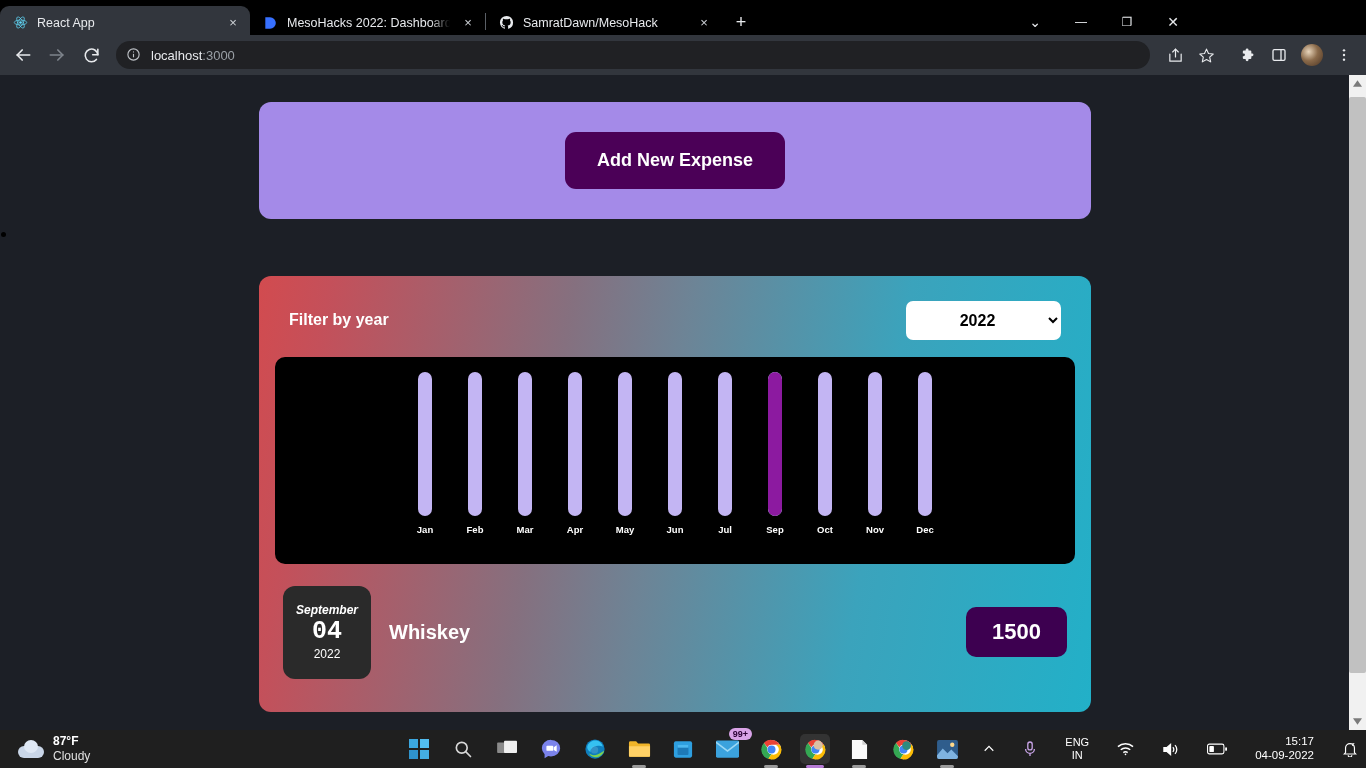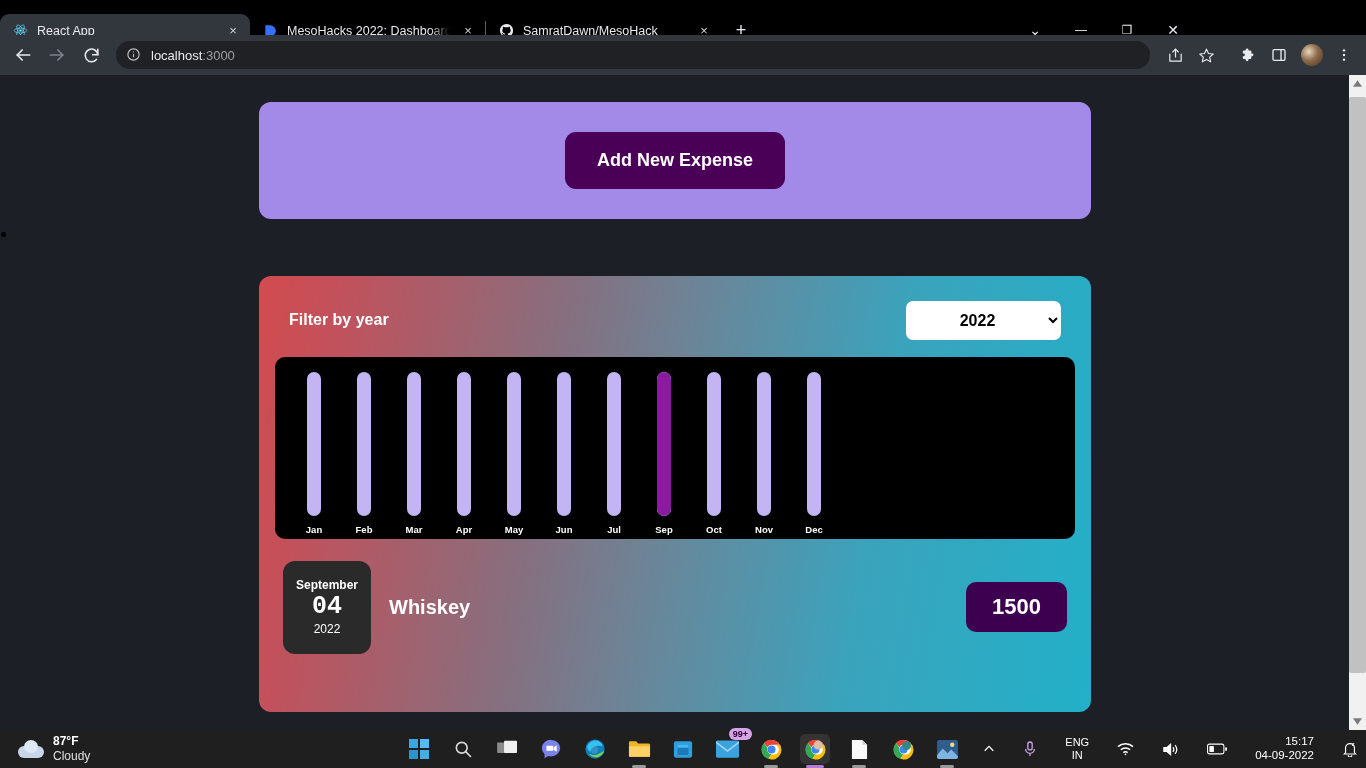--- a/index.html
+++ b/index.html
@@ -7,21 +7,21 @@
     width: 1366px; height: 768px;
     overflow: hidden;
     font-family: "Liberation Sans", sans-serif;
     background: #1c1f26;
   }
 
   
   .browser { position: absolute; left:0; top:0; width:1366px; height:730px; background:#000; }
 
   .tabstrip {
-    position:absolute; left:0; top:12px; width:1196px; height:35px;
+    position:absolute; left:0; top:4px; width:1196px; height:35px;
     background:#000; display:flex; align-items:flex-end;
   }
   .tab {
     height:33px; display:flex; align-items:center; gap:9px;
     padding:0 8px 0 12px; position:relative; min-width:0;
   }
   .tab.active {
     background:#32363d; border-radius:9px 9px 0 0; width:250px;
   }
   .tab.inactive { width:235px; }
@@ -98,38 +98,38 @@
 
   .filter-row { height:56px; display:flex; align-items:center; justify-content:space-between; padding:0 14px; }
   .filter-label { color:#fff; font-size:16px; font-weight:bold; }
   .year-select {
     width:155px; height:39px; background:#ffffff; border:none; border-radius:7px;
     font-family:"Liberation Sans", sans-serif; font-size:16px; font-weight:bold; color:#000;
     text-align:center; text-align-last:center; padding:0 10px; cursor:pointer;
   }
 
   .chart {
-    margin-top:9px; height:182px; background:#000000; border-radius:10px;
-    display:flex; align-items:flex-end; justify-content:flex-start; padding:15px 14px 0 14px;
+    margin-top:9px; height:207px; background:#000000; border-radius:10px;
+    display:flex; align-items:flex-end; justify-content:center; padding:15px 14px 0 14px;
   }
   .chart-col { width:50px; display:flex; flex-direction:column; align-items:center; height:100%; }
   .bar-track {
     width:14px; height:144px; background:#c3b5f3; border-radius:7px;
     display:flex; flex-direction:column-reverse; overflow:hidden;
   }
   .bar-fill { width:100%; background:#8c1aa0; border-radius:7px; }
   .bar-label { color:#ffffff; font-size:9.5px; font-weight:bold; margin-top:8px; }
 
   .expense-item { margin-top:20px; display:flex; align-items:center; padding:0 8px; height:96px; }
   .date-badge {
     width:88px; height:93px; background:#2a2a2a; border-radius:12px;
     display:flex; flex-direction:column; align-items:center; justify-content:center;
     color:#ffffff; flex:0 0 88px; gap:2px;
   }
-  .d-month { font-size:12px; font-weight:bold; }
+  .d-month { font-size:12px; font-weight:bold;font-style:italic; }
   .d-day { font-size:25px; font-weight:bold; line-height:1.05;font-family:Liberation Mono, monospace; }
   .d-year { font-size:12px; }
   .exp-title { color:#ffffff; font-size:20px; font-weight:bold; margin-left:18px; flex:1 1 auto; }
   .exp-amount {
     background:#3d0050; color:#ffffff; border-radius:10px;
     font-size:22px; font-weight:bold; padding:12px 26px;
   }
 
   
   .taskbar { position:absolute; left:0; top:730px; width:1366px; height:38px; background:#1f1f1f; }

